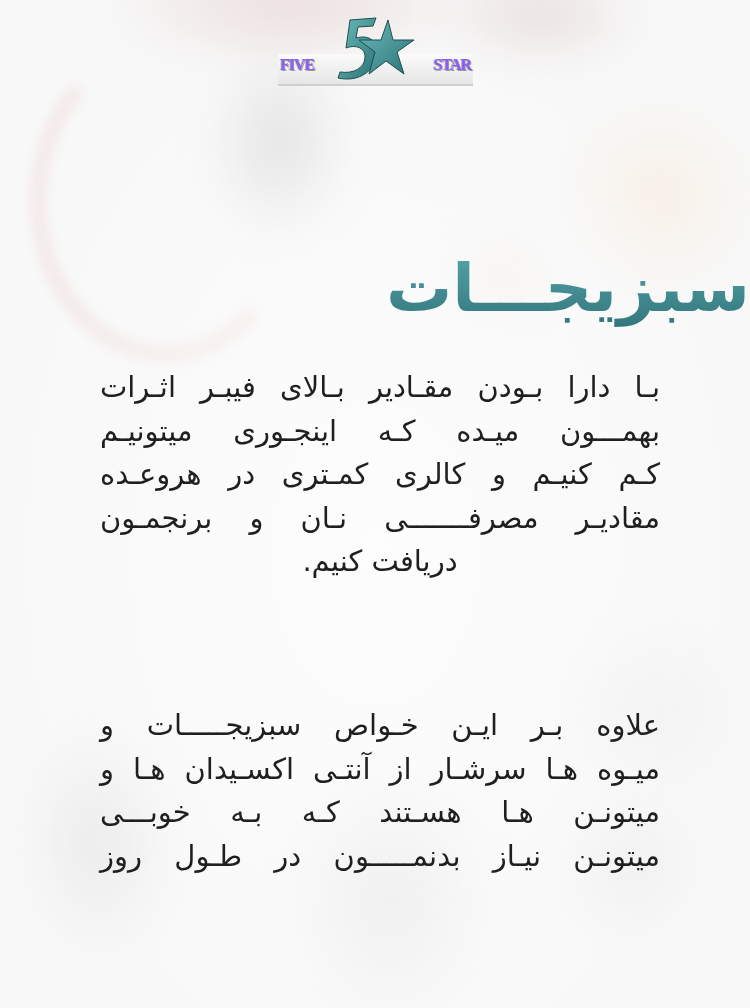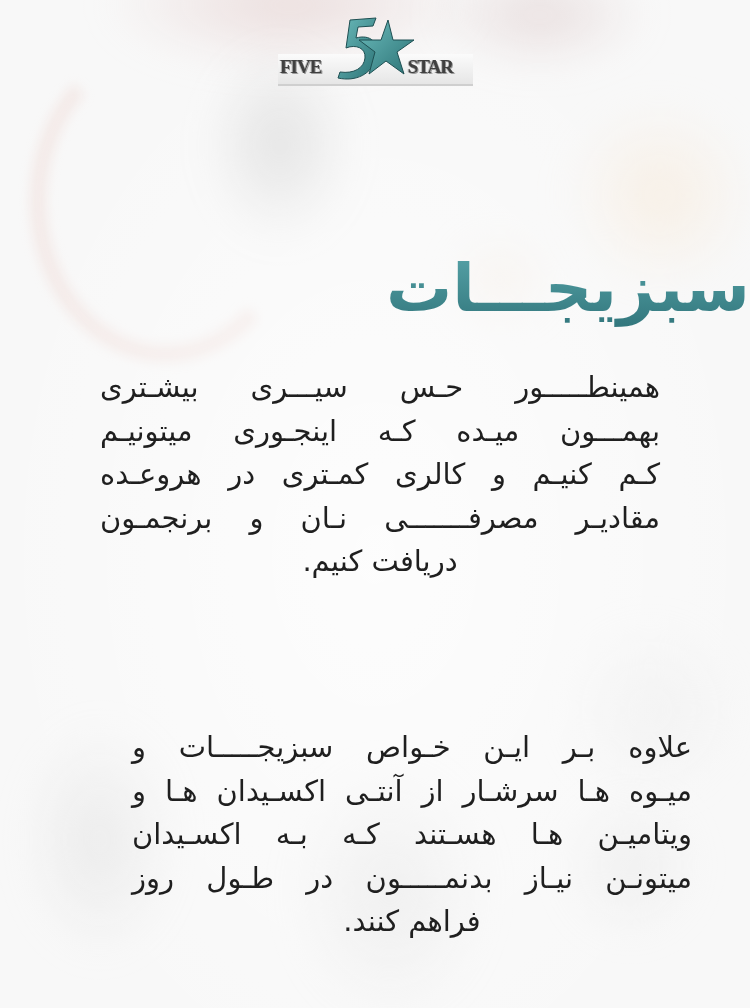--- a/index.html
+++ b/index.html
@@ -90,27 +90,27 @@
       top: 36px;
       height: 30px;
       background: linear-gradient(#fbfbfb, #e6e6e6);
       border-bottom: 2px solid #cfcfcf;
     }
     .logo-word {
       position: absolute;
       top: 38px;
       font-family: "Liberation Serif", serif;
       font-weight: bold;
-      font-size: 19px;
+      font-size: 16px;
       letter-spacing: -1px;
-      color: #404040;
+      color: #8b5cf6;
       text-shadow: 1px 1px 0 #9a9a9a, -1px 0 0 #b7b7b7;
     }
     .logo-word.left { left: 2px; }
-    .logo-word.right { right: 20px; }
+    .logo-word.right { right: 2px; }
     .logo-mark {
       position: absolute;
       left: 58px;
       top: -4px;
       width: 80px;
       height: 74px;
     }
 
     
     .title {
@@ -137,21 +137,21 @@
       left: 100px;
       width: 560px;
       direction: rtl;
       text-align: center;
       color: #1f1f1f;
       font-family: "DejaVu Sans", sans-serif;
       font-size: 29px;
       line-height: 43.5px;
     }
     .para-1 { top: 366px; }
-    .para-2 { top: 726px; margin-left: 32px; }
+    .para-2 { top: 704px; }
     .line {
       display: block;
       white-space: nowrap;
       text-align-last: justify;
       text-align: justify;
     }
     .line.last {
       text-align: right;
       text-align-last: center;
     }
@@ -187,26 +187,25 @@
 
     <path d="M14 6 L40 4 L37 12 L22 13 L20 24 C34 20 44 28 40 44 C36 60 20 68 2 64 L4 58 C18 60 28 54 29 44 C30 34 20 30 10 34 Z" fill="url(#tealg)" stroke="#1e4f52" stroke-width="1"></path>
 
     <path d="M52 6 L57 26 L78 26 L61 38 L68 60 L50 47 L33 60 L39 38 L23 26 L45 26 Z" fill="url(#tealg)" stroke="#1e4f52" stroke-width="1"></path>
   </svg>
 </div>
 
 <div class="title">سبزیجـــات</div>
 
 <div class="content para-1">
-  <span class="line">همینطـــــور حـس سیـــری بیشـتری</span>
+  <span class="line">بـا دارا بـودن مقـادیر بـالای فیبـر اثـرات</span>
   <span class="line">بهمـــون میـده کـه اینجـوری میتونیـم</span>
   <span class="line">کـم کنیـم و کالری کمـتری در هروعـده</span>
   <span class="line">مقادیـر مصرفـــــــی نـان و برنجمـون</span>
   <span class="line last">دریافت کنیم.</span>
 </div>
 
 <div class="content para-2">
   <span class="line">علاوه بـر ایـن خـواص سبزیجـــــات و</span>
   <span class="line">میـوه هـا سرشـار از آنتـی اکسـیدان هـا و</span>
-  <span class="line">ویتامیـن هـا هسـتند کـه بـه اکسـیدان</span>
+  <span class="line">میتونـن هـا هسـتند کـه بـه خوبـــی</span>
   <span class="line">میتونـن نیـاز بدنمـــــون در طـول روز</span>
-  <span class="line last">فراهم کنند.</span>
 </div>
 
 </body></html>

